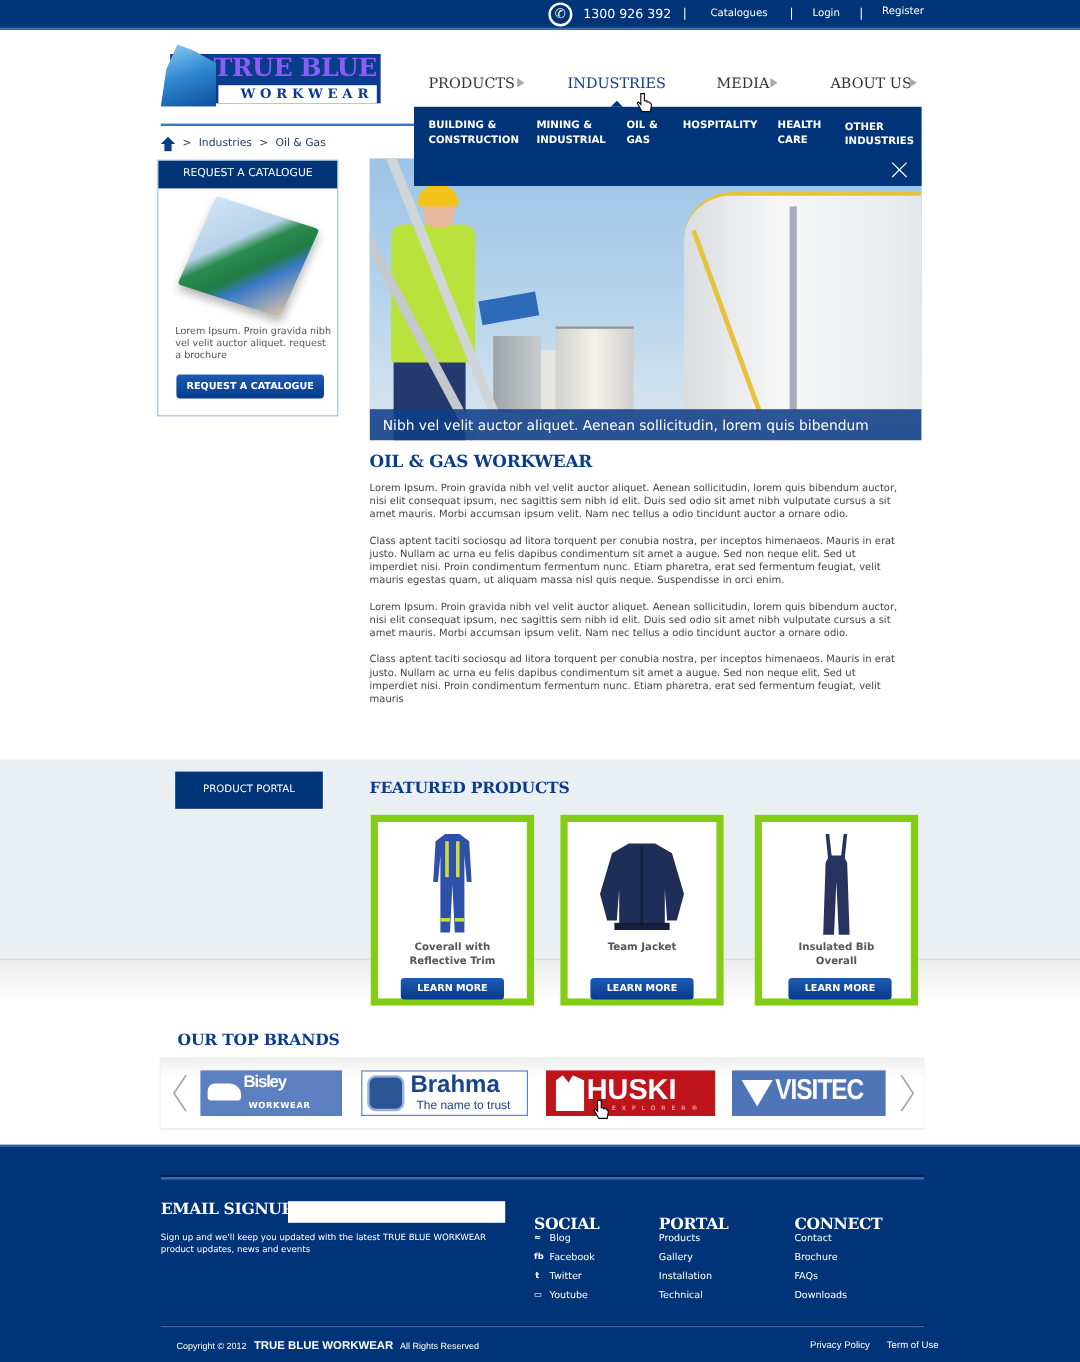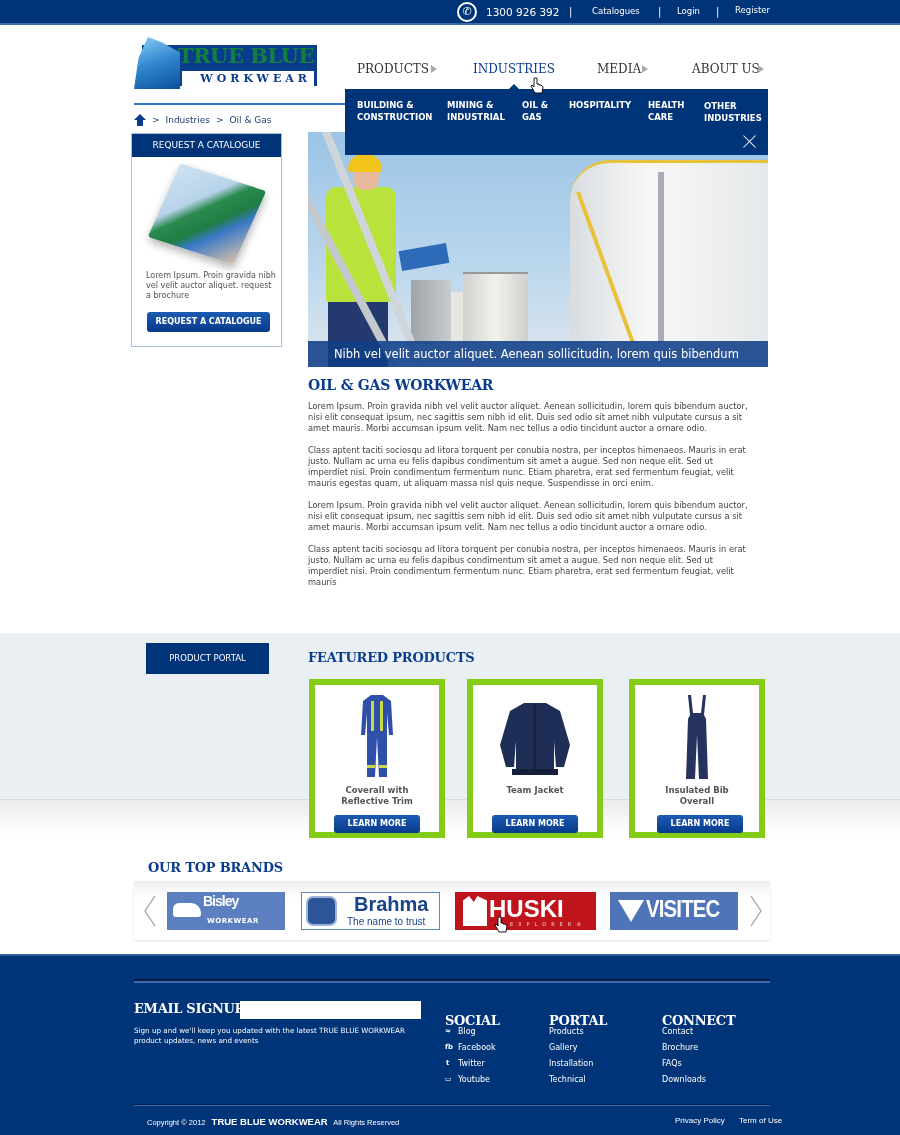--- a/index.html
+++ b/index.html
@@ -9,21 +9,21 @@
   .topbar { position: absolute; left: 0; top: 0; width: 900px; height: 25px; background: #003478; border-bottom: 2px solid #3d6bb0; }
   .topbar .phone-icon { position: absolute; left: 457px; top: 2px; width: 20px; height: 20px; border: 2px solid #fff; border-radius: 50%; color: #fff; font-size: 11px; line-height: 16px; text-align: center; }
   .topbar .phone { position: absolute; left: 486px; top: 6px; color: #fff; font-size: 10.5px; }
   .topbar .sep { position: absolute; top: 6px; color: #fff; font-size: 10px; }
   .topbar .link { position: absolute; top: 6px; color: #fff; font-size: 8.5px; text-decoration: none; }
 
   
   .logo { position: absolute; left: 134px; top: 37px; width: 183px; height: 51px; }
   .logo .box { position: absolute; left: 8px; top: 8px; width: 175px; height: 41px; background: #0a3c8c; border: 2px solid #0a3c8c; }
   .logo .shark { position: absolute; left: 0; top: 0; width: 46px; height: 52px; background: linear-gradient(160deg, #8fd0f5, #2f86cf 50%, #0c4e9b); clip-path: polygon(30% 0, 60% 10%, 100% 30%, 100% 100%, 0 100%, 10% 40%); }
-  .logo .t1 { position: absolute; left: 44px; top: 6px; color: #15803d; font-family: "DejaVu Serif", serif; font-weight: bold; font-size: 21px; letter-spacing: -0.5px; }
+  .logo .t1 { position: absolute; left: 44px; top: 6px; color: #8b5cf6; font-family: "DejaVu Serif", serif; font-weight: bold; font-size: 21px; letter-spacing: -0.5px; }
   .logo .t2 { position: absolute; left: 48px; top: 34px; width: 132px; height: 15px; background: #fff; color: #0a3c8c; font-family: "DejaVu Serif", serif; font-weight: bold; font-size: 11px; letter-spacing: 4px; text-align: right; padding-right: 3px; line-height: 15px; }
 
   .logo-line { position: absolute; left: 134px; top: 103px; width: 212px; height: 2px; background: #3377cc; }
 
   
   .breadcrumb { position: absolute; left: 134px; top: 114px; font-size: 9px; color: #1b3f77; display: flex; align-items: center; gap: 6px; }
   .home-icon { width: 12px; height: 12px; position: relative; }
   .home-icon::before { content: ""; position: absolute; left: 0; top: 0; border-left: 6px solid transparent; border-right: 6px solid transparent; border-bottom: 6px solid #0a3c8c; }
   .home-icon::after { content: ""; position: absolute; left: 3px; top: 6px; width: 6px; height: 6px; background: #0a3c8c; }
   .bc-sep { color: #1b3f77; font-size: 9px; }
@@ -61,21 +61,21 @@
   .hero .tank-s3 { position: absolute; left: 143px; top: 160px; width: 14px; height: 52px; background: #e8e6e0; }
   .hero .stair { position: absolute; left: 268px; top: 60px; width: 4px; height: 160px; background: #e8c23a; transform: rotate(-20deg); transform-origin: top; }
   .hero .ladder { position: absolute; left: 350px; top: 40px; width: 6px; height: 170px; background: #aab; }
   .hero .worker-vest { position: absolute; left: 18px; top: 55px; width: 70px; height: 115px; background: #b9e33c; border-radius: 10px 10px 2px 2px; }
   .hero .worker-body { position: absolute; left: 20px; top: 165px; width: 60px; height: 70px; background: #243a6e; }
   .hero .worker-head { position: absolute; left: 45px; top: 28px; width: 26px; height: 30px; background: #e7b89a; border-radius: 40%; }
   .hero .worker-hat { position: absolute; left: 40px; top: 22px; width: 34px; height: 18px; background: #f2c31a; border-radius: 18px 18px 3px 3px; }
   .hero .clipboard { position: absolute; left: 92px; top: 115px; width: 48px; height: 20px; background: #2d6ab7; transform: rotate(-10deg); }
   .hero .rail1 { position: absolute; left: 10px; top: -10px; width: 8px; height: 260px; background: #cfd5d8; transform: rotate(-22deg); transform-origin: top; }
   .hero .rail2 { position: absolute; left: -20px; top: 40px; width: 8px; height: 220px; background: #c3c9cc; transform: rotate(-28deg); transform-origin: top; }
-  .hero-caption { position: absolute; left: 0; bottom: 0; width: 460px; height: 26px; background: rgba(16, 63, 135, 0.88); color: #fff; font-size: 11.5px; line-height: 26px; padding-left: 26px; }
+  .hero-caption { position: absolute; left: 0; bottom: 0; width: 460px; height: 26px; background: rgba(16, 63, 135, 0.88); color: #fff; font-size: 11.5px; line-height: 26px; padding-left: 11px; }
 
   
   .content-title { position: absolute; left: 308px; top: 377px; font-family: "DejaVu Serif", serif; font-weight: bold; font-size: 14px; color: #0a3c8c; letter-spacing: -0.2px; }
   .content-body { position: absolute; left: 308px; top: 401px; width: 445px; font-size: 8.3px; line-height: 11px; color: #444; }
   .content-body p { margin-bottom: 11px; }
 
   
   .band { position: absolute; left: 0; top: 633px; width: 900px; height: 166px; background: #eaeff4; }
   .band-shadow { position: absolute; left: 0; top: 799px; width: 900px; height: 36px; background: linear-gradient(#ececec, #ffffff); border-top: 1px solid #dcdcdc; }
   .portal-btn { position: absolute; left: 146px; top: 643px; width: 123px; height: 31px; background: #003478; color: #fff; font-size: 8.5px; text-align: center; line-height: 31px; }
@@ -89,21 +89,21 @@
   .brands-title { position: absolute; left: 148px; top: 860px; font-family: "DejaVu Serif", serif; font-weight: bold; font-size: 13px; color: #0a3c8c; letter-spacing: -0.2px; }
   .brands-strip { position: absolute; left: 134px; top: 881px; width: 636px; height: 59px; background: linear-gradient(#eeeeee, #ffffff 30%); box-shadow: 0 1px 2px rgba(0,0,0,0.12); }
   .brand-arrow { position: absolute; top: 895px; width: 14px; height: 32px; }
   .brand-logo { position: absolute; top: 892px; height: 38px; }
   .bisley { left: 167px; width: 118px; background: #5c7fbf; color: #fff; }
   .bisley .big { position: absolute; left: 36px; top: 1px; font-size: 14px; font-weight: bold; font-family: "Liberation Sans", sans-serif; letter-spacing: -1px; }
   .bisley .small { position: absolute; left: 40px; top: 25px; font-size: 7px; font-weight: bold; letter-spacing: 0.5px; }
   .bisley .pig { position: absolute; left: 6px; top: 11px; width: 28px; height: 14px; background: #fff; border-radius: 6px 10px 3px 3px; }
   .brahma { left: 301px; width: 139px; background: #fff; border: 1px solid #5c86c4; }
   .brahma .emb { position: absolute; left: 4px; top: 3px; width: 31px; height: 30px; border-radius: 7px; background: #2c5597; border: 2px solid #9bb3da; }
-  .brahma .big { position: absolute; left: 52px; top: 0px; font-size: 20px; font-weight: bold; color: #1b4389; font-family: "Liberation Sans", sans-serif; }
+  .brahma .big { position: absolute; left: 40px; top: 0px; font-size: 20px; font-weight: bold; color: #1b4389; font-family: "Liberation Sans", sans-serif; }
   .brahma .small { position: absolute; left: 45px; top: 23px; font-size: 10px; color: #1b4389; font-family: "Liberation Sans", sans-serif; }
   .huski { left: 455px; width: 141px; background: #c0141c; color: #fff; }
   .huski .big { position: absolute; left: 34px; top: 3px; font-size: 24px; font-weight: bold; font-family: "Liberation Sans", sans-serif; letter-spacing: 0px; }
   .huski .small { position: absolute; left: 55px; top: 29px; font-size: 5px; letter-spacing: 5px; color: #f2d5d6; }
   .huski .dog { position: absolute; left: 8px; top: 4px; width: 24px; height: 30px; background: #fff; clip-path: polygon(0 15%, 25% 0, 45% 20%, 60% 0, 100% 15%, 100% 100%, 0 100%); }
   .visitec { left: 610px; width: 128px; background: #4f74b8; color: #fff; }
   .visitec .big { position: absolute; left: 36px; top: 3px; font-size: 24px; font-weight: bold; font-family: "Liberation Sans", sans-serif; letter-spacing: -1px; transform: scaleX(0.85); transform-origin: left; }
   .visitec .tri { position: absolute; left: 8px; top: 8px; width: 0; height: 0; border-left: 13px solid transparent; border-right: 13px solid transparent; border-top: 22px solid #fff; }
 
   

